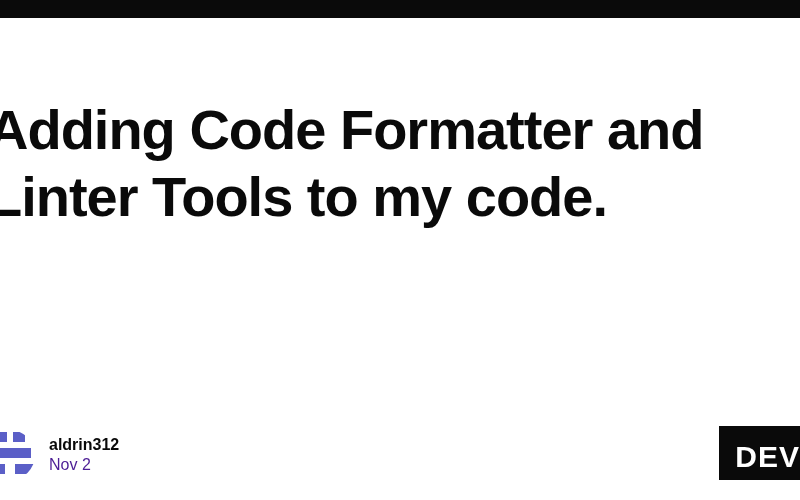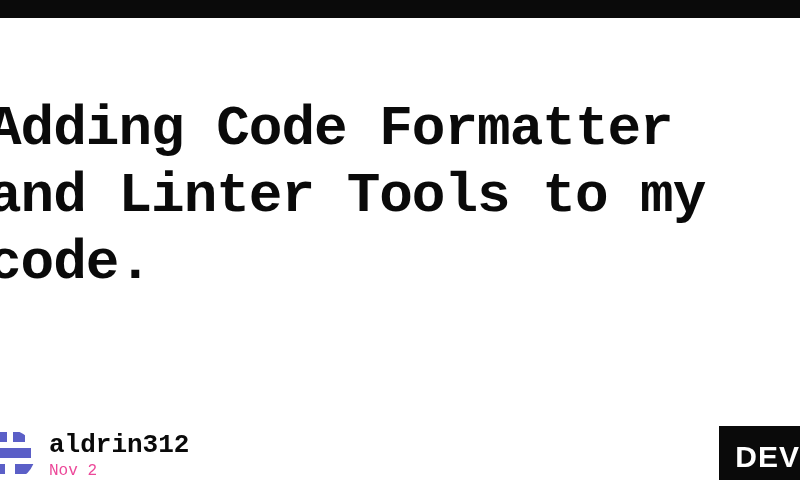--- a/index.html
+++ b/index.html
@@ -1,19 +1,18 @@
 <!DOCTYPE html>
 <html><head>
   <meta charset="utf-8">
   <style>
     * {
       margin: 0;
       padding: 0;
       box-sizing: border-box;
-      font-family: Liberation Mono, monospace;
     }
     body {
       font-family: -apple-system, BlinkMacSystemFont, 'Segoe UI', Helvetica, Arial, sans-serif;
       background: #ffffff;
       width: 800px;
       height: 500px;
       overflow: hidden;
       position: relative;
     }
     .top-bar {
@@ -58,28 +57,28 @@
     .avatar-shape {
       position: absolute;
       background: #5b5fc7;
     }
     .author-info {
       display: flex;
       flex-direction: column;
       gap: 2px;
     }
     .author-name {
-      font-size: 26px;
+      font-size: 16px;
       font-weight: 700;
       color: #0a0a0a;
       text-align: right;
     }
     .post-date {
       font-size: 16px;
-      color: #ec4899;
+      color: #4c1d95;
     }
     .dev-badge {
       position: absolute;
       bottom: 20px;
       right: 0;
       background: #0a0a0a;
       color: #ffffff;
       font-weight: 900;
       font-size: 30px;
       padding: 14px 0 6px 16px;

